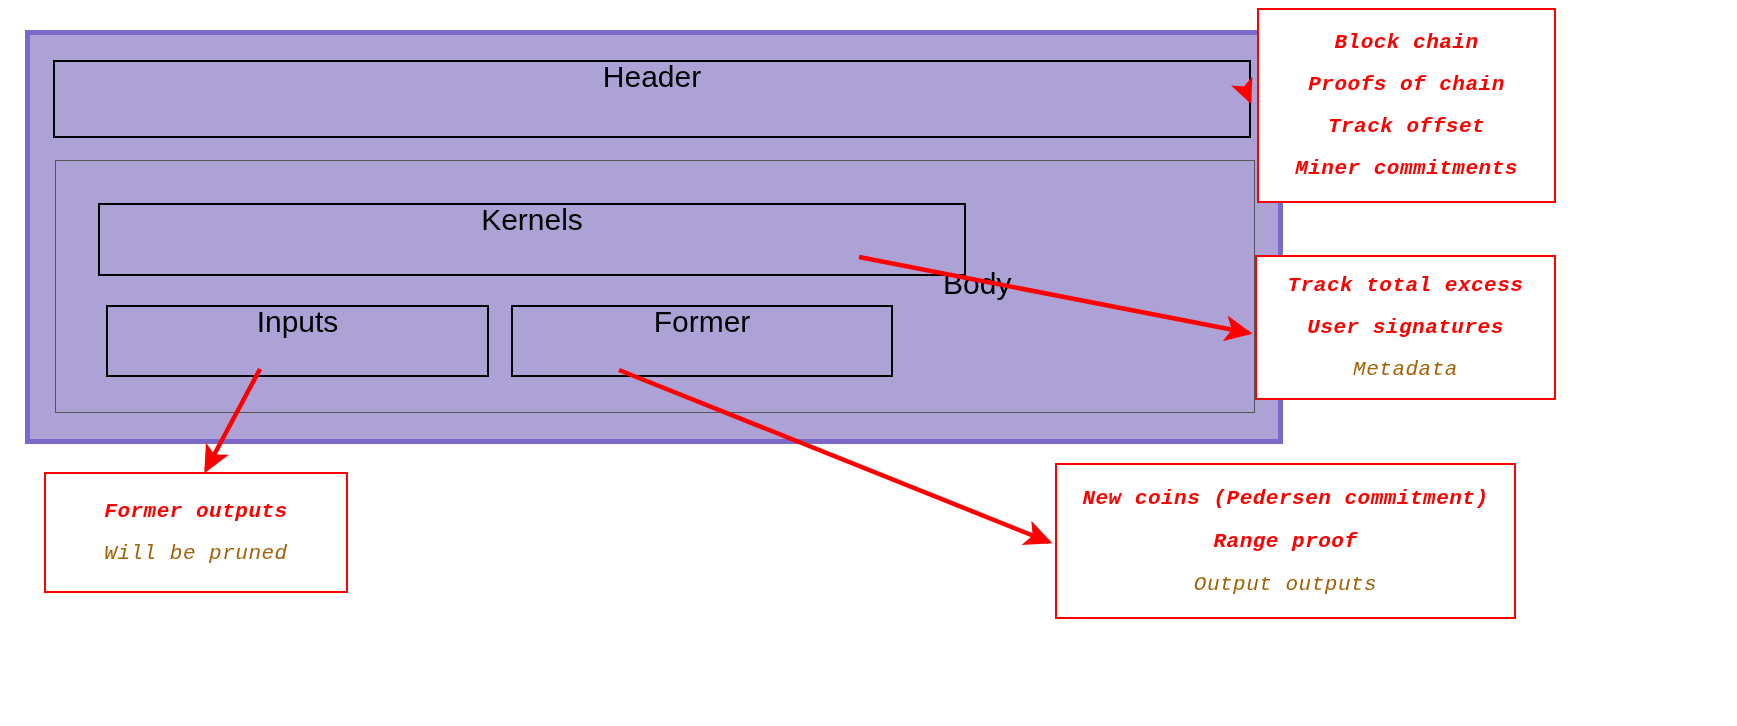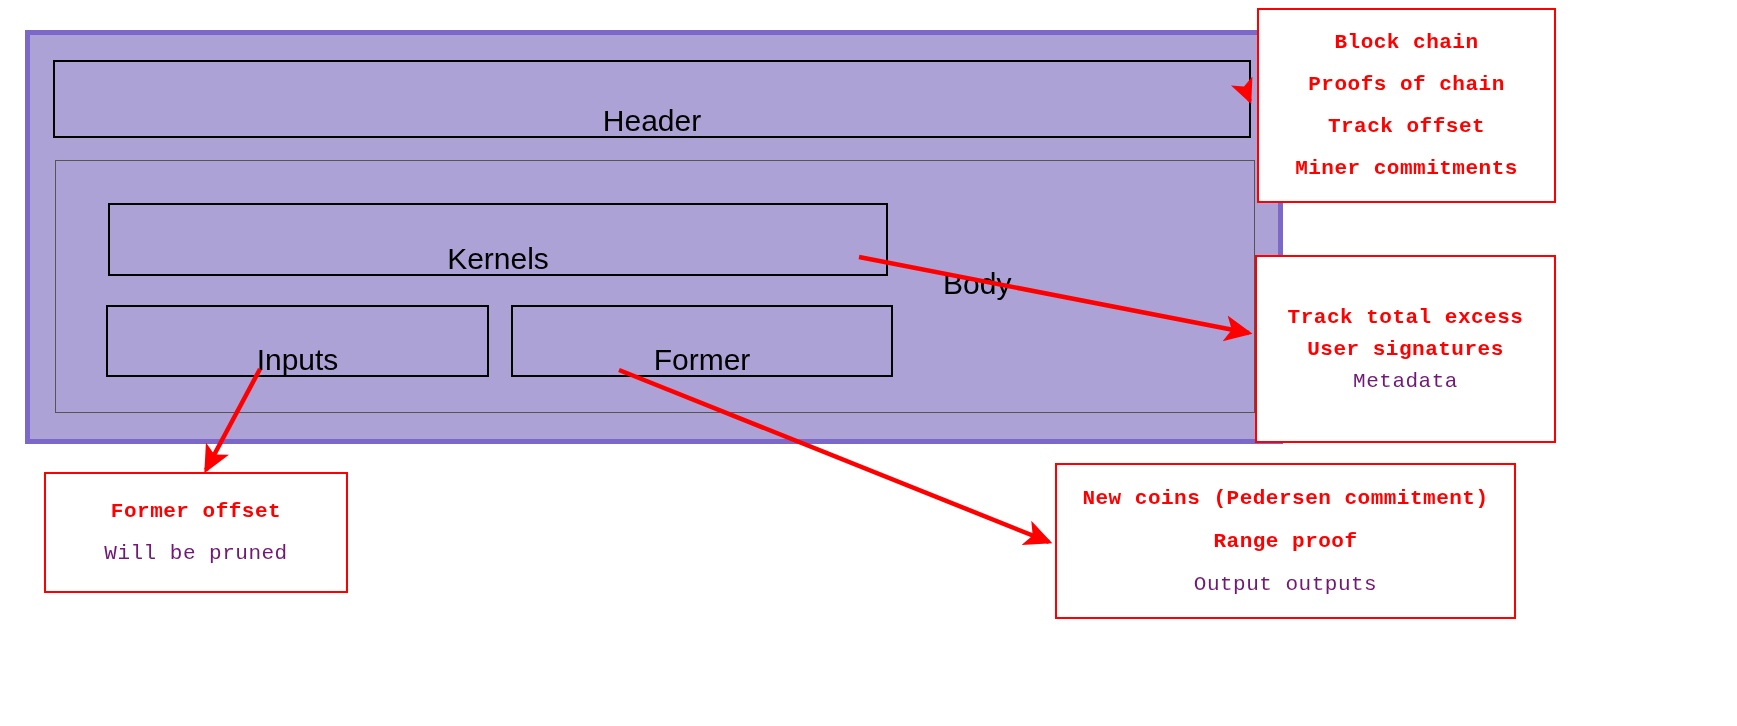--- a/index.html
+++ b/index.html
@@ -16,75 +16,76 @@
     left:25px;top:30px;width:1258px;height:414px;
     background:#ADA2D6;
     border:5px solid #7B68C8;
     box-sizing:border-box;
   }
   .inner-box{
     position:absolute;
     background:#ADA2D6;
     border:2px solid #000000;
     box-sizing:border-box;
-    display:flex;align-items:flex-end;justify-content:center;
+    display:flex;align-items:flex-start;justify-content:center;
     color:#000000;
   }
   .body-container{
     position:absolute;
     background:transparent;
     border:1px solid #555555;
     box-sizing:border-box;
   }
   .box-label{
     font-family:"Liberation Sans", sans-serif;
     font-size:30px;
     line-height:1;
     color:#000000;
     white-space:nowrap;
   }
   #header-box{left:23px;top:25px;width:1198px;height:78px;}
   #body-box{left:25px;top:125px;width:1200px;height:253px;}
-  #kernels-box{left:52px;top:42px;width:780px;height:73px;}
+  #kernels-box{left:42px;top:42px;width:868px;height:73px;}
   #inputs-box{left:50px;top:144px;width:383px;height:72px;}
   #outputs-box{left:455px;top:144px;width:382px;height:72px;}
 
   #body-label{
     position:absolute;left:913px;top:232px;
     font-size:30px;color:#000;white-space:nowrap;
     font-family:"Liberation Sans", sans-serif;
   }
 
   
   .note{
     position:absolute;
     border:2px solid #FF0000;
     background:#ffffff;
     box-sizing:border-box;
     display:flex;
     flex-direction:column;
     align-items:center;
     justify-content:center;
     font-family:"Liberation Mono", monospace;
+    font-style:italic;
   }
   .note .line{
     color:#FF0000;
     font-size:21px;
     font-weight:bold;
     letter-spacing:0.5px;
     line-height:1.0;
     white-space:nowrap;
     text-align:center;
   }
   .note .line.soft{
     font-weight:normal;
-    color:#701a75;
+    color:#a16207;
   }
   #note-header{left:1257px;top:8px;width:299px;height:195px;padding:6px 0;gap:21px;}
-  #note-kernels{left:1255px;top:255px;width:301px;height:188px;padding:6px 0;gap:11px;}
+  #note-kernels{left:1255px;top:255px;width:301px;height:145px;padding:6px 0;gap:21px;}
   #note-inputs{left:44px;top:472px;width:304px;height:121px;padding:6px 0;gap:21px;}
   #note-outputs{left:1055px;top:463px;width:461px;height:156px;padding:0 0;gap:22px;}
 
   svg#arrows{position:absolute;left:0;top:0;width:1737px;height:726px;pointer-events:none;}
 </style>
 </head>
 <body>
 
 <div id="canvas">
 
@@ -120,21 +121,21 @@
     <span class="line">Miner commitments</span>
   </div>
 
   <div class="note" id="note-kernels">
     <span class="line">Track total excess</span>
     <span class="line">User signatures</span>
     <span class="line soft">Metadata</span>
   </div>
 
   <div class="note" id="note-inputs">
-    <span class="line">Former offset</span>
+    <span class="line">Former outputs</span>
     <span class="line soft">Will be pruned</span>
   </div>
 
   <div class="note" id="note-outputs">
     <span class="line">New coins (Pedersen commitment)</span>
     <span class="line">Range proof</span>
     <span class="line soft">Output outputs</span>
   </div>
 
   <svg id="arrows" viewBox="0 0 1737 726">

